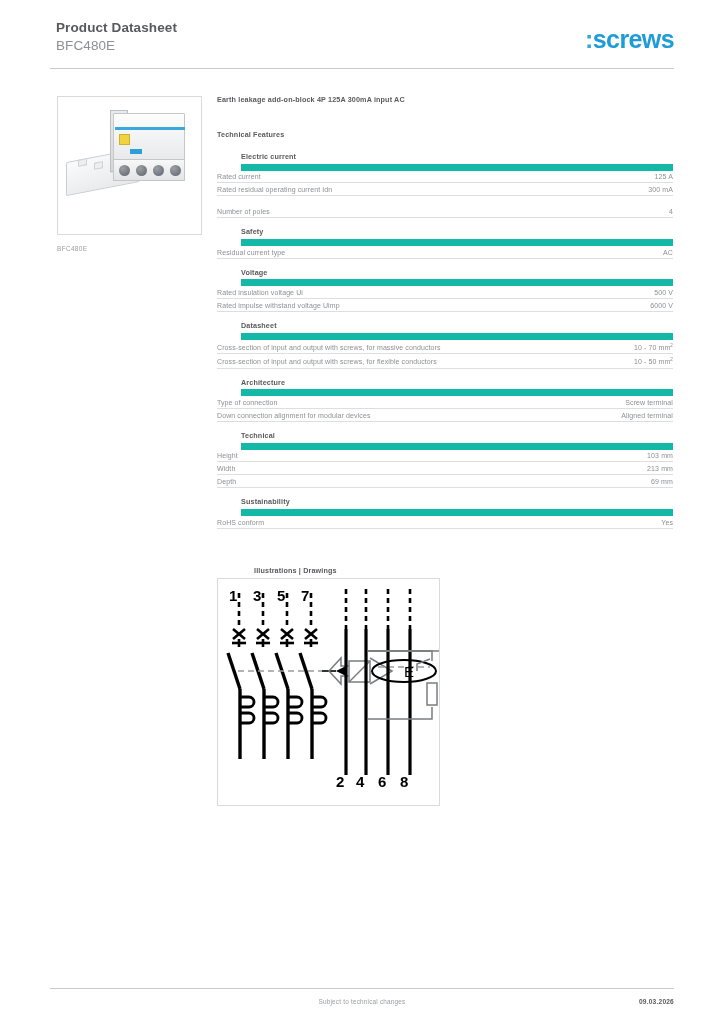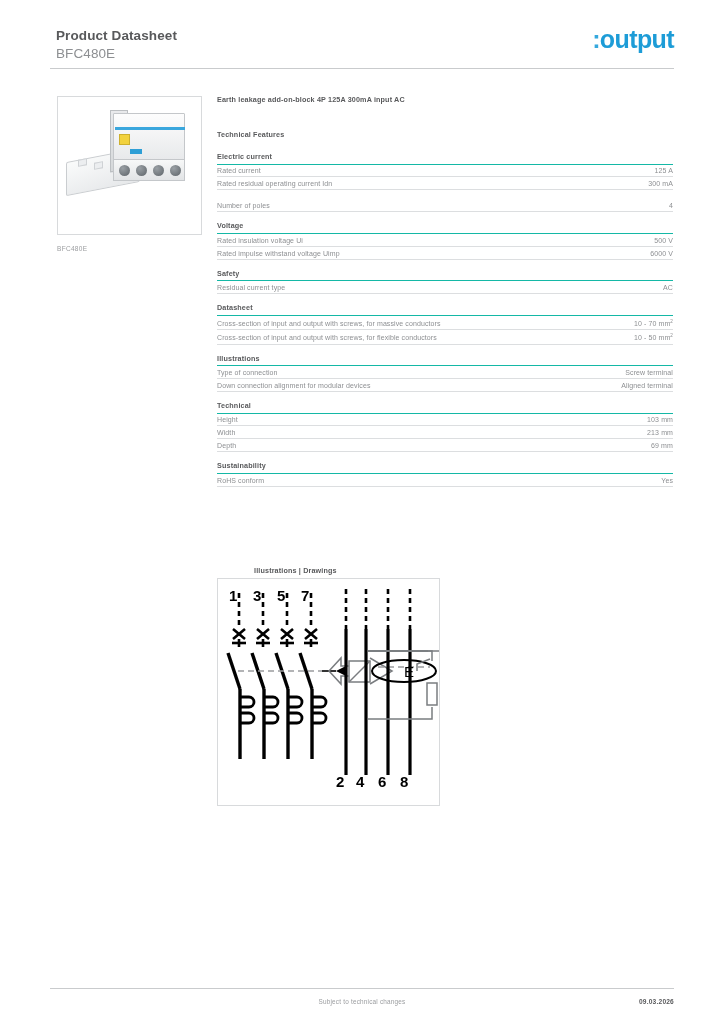--- a/index.html
+++ b/index.html
@@ -9,21 +9,21 @@
     font-family: "Liberation Sans", sans-serif;
     -webkit-font-smoothing: antialiased;
   }
   .page { position: relative; width: 724px; height: 1024px; background:#fff; }
 
   
   .header { position:absolute; left:0; top:0; width:724px; height:68px; }
   .title-block { position:absolute; left:56px; top:20px; }
   .doc-title {
     font-size: 13.5px; font-weight: bold; color:#58595b;
-    letter-spacing:.1px; line-height:16px;margin-top:8px;
+    letter-spacing:.1px; line-height:16px;
   }
   .doc-subtitle {
     font-size: 13.5px; font-weight: normal; color:#8d8f92;
     letter-spacing:.1px; line-height:17px; margin-top:1px;
   }
   .logo {
     position:absolute; right:50px; top:26px;
     font-size:25px; font-weight:bold; color:#1d9cd7;
     letter-spacing:-0.6px; line-height:26px;
   }
@@ -95,21 +95,22 @@
   .tech-heading {
     position:absolute; left:217px; top:130px;
     font-size:7.2px; font-weight:bold; color:#58595b; letter-spacing:.15px;
   }
 
   .spec-table { position:absolute; left:217px; top:152px; width:456px; }
   .spec-group { margin-bottom: 9px; }
   .group-title {
     font-size:7.2px; font-weight:bold; color:#58595b;
     letter-spacing:.15px; padding-bottom:2.5px;
-    border-bottom:1px solid #14b8a6;
+    border-bottom:7px solid #14b8a6;
+    margin-left:24px;
   }
   .spec-row {
     display:flex; justify-content:space-between; align-items:baseline;
     border-bottom:1px solid #dcdee0;
     padding:2.6px 0 2.4px 0;
   }
   .spec-label { font-size:7px; color:#8d8f92; letter-spacing:.1px; }
   .spec-value { font-size:7px; color:#8d8f92; letter-spacing:.1px; text-align:right; white-space:nowrap; }
   .spec-value sup { font-size:4.6px; vertical-align:super; }
 
@@ -141,21 +142,21 @@
 </head>
 <body>
 
 <div class="page">
 
   <div class="header">
     <div class="title-block">
       <div class="doc-title">Product Datasheet</div>
       <div class="doc-subtitle">BFC480E</div>
     </div>
-    <div class="logo"><span class="colon">:</span><span>output</span></div>
+    <div class="logo"><span class="colon">:</span><span>screws</span></div>
   </div>
   <div class="header-rule"></div>
 
   <div class="prod-img-box">
     <div class="dev">
       <div class="dev-bracket"></div>
       <div class="dev-notch" style="left:20px;"></div>
       <div class="dev-notch" style="left:36px; top:65px;"></div>
       <div class="dev-notch" style="left:52px; top:68px;"></div>
       <div class="dev-top-cap"></div>
@@ -187,50 +188,50 @@
           <div class="spec-value">300 mA</div>
         </div>
       </div>
       <div class="spec-group">
         <div class="spec-row">
           <div class="spec-label">Number of poles</div>
           <div class="spec-value">4</div>
         </div>
       </div>
       <div class="spec-group">
+        <div class="group-title">Safety</div>
+        <div class="spec-row">
+          <div class="spec-label">Residual current type</div>
+          <div class="spec-value">AC</div>
+        </div>
+      </div>
+      <div class="spec-group">
         <div class="group-title">Voltage</div>
         <div class="spec-row">
           <div class="spec-label">Rated insulation voltage Ui</div>
           <div class="spec-value">500 V</div>
         </div>
         <div class="spec-row">
           <div class="spec-label">Rated impulse withstand voltage Uimp</div>
           <div class="spec-value">6000 V</div>
         </div>
       </div>
       <div class="spec-group">
-        <div class="group-title">Safety</div>
-        <div class="spec-row">
-          <div class="spec-label">Residual current type</div>
-          <div class="spec-value">AC</div>
-        </div>
-      </div>
-      <div class="spec-group">
         <div class="group-title">Datasheet</div>
         <div class="spec-row">
           <div class="spec-label">Cross-section of input and output with screws, for massive conductors</div>
           <div class="spec-value"><span>10 - 70 mm</span><sup>2</sup></div>
         </div>
         <div class="spec-row">
           <div class="spec-label">Cross-section of input and output with screws, for flexible conductors</div>
           <div class="spec-value"><span>10 - 50 mm</span><sup>2</sup></div>
         </div>
       </div>
       <div class="spec-group">
-        <div class="group-title">Illustrations</div>
+        <div class="group-title">Architecture</div>
         <div class="spec-row">
           <div class="spec-label">Type of connection</div>
           <div class="spec-value">Screw terminal</div>
         </div>
         <div class="spec-row">
           <div class="spec-label">Down connection alignment for modular devices</div>
           <div class="spec-value">Aligned terminal</div>
         </div>
       </div>
       <div class="spec-group">

